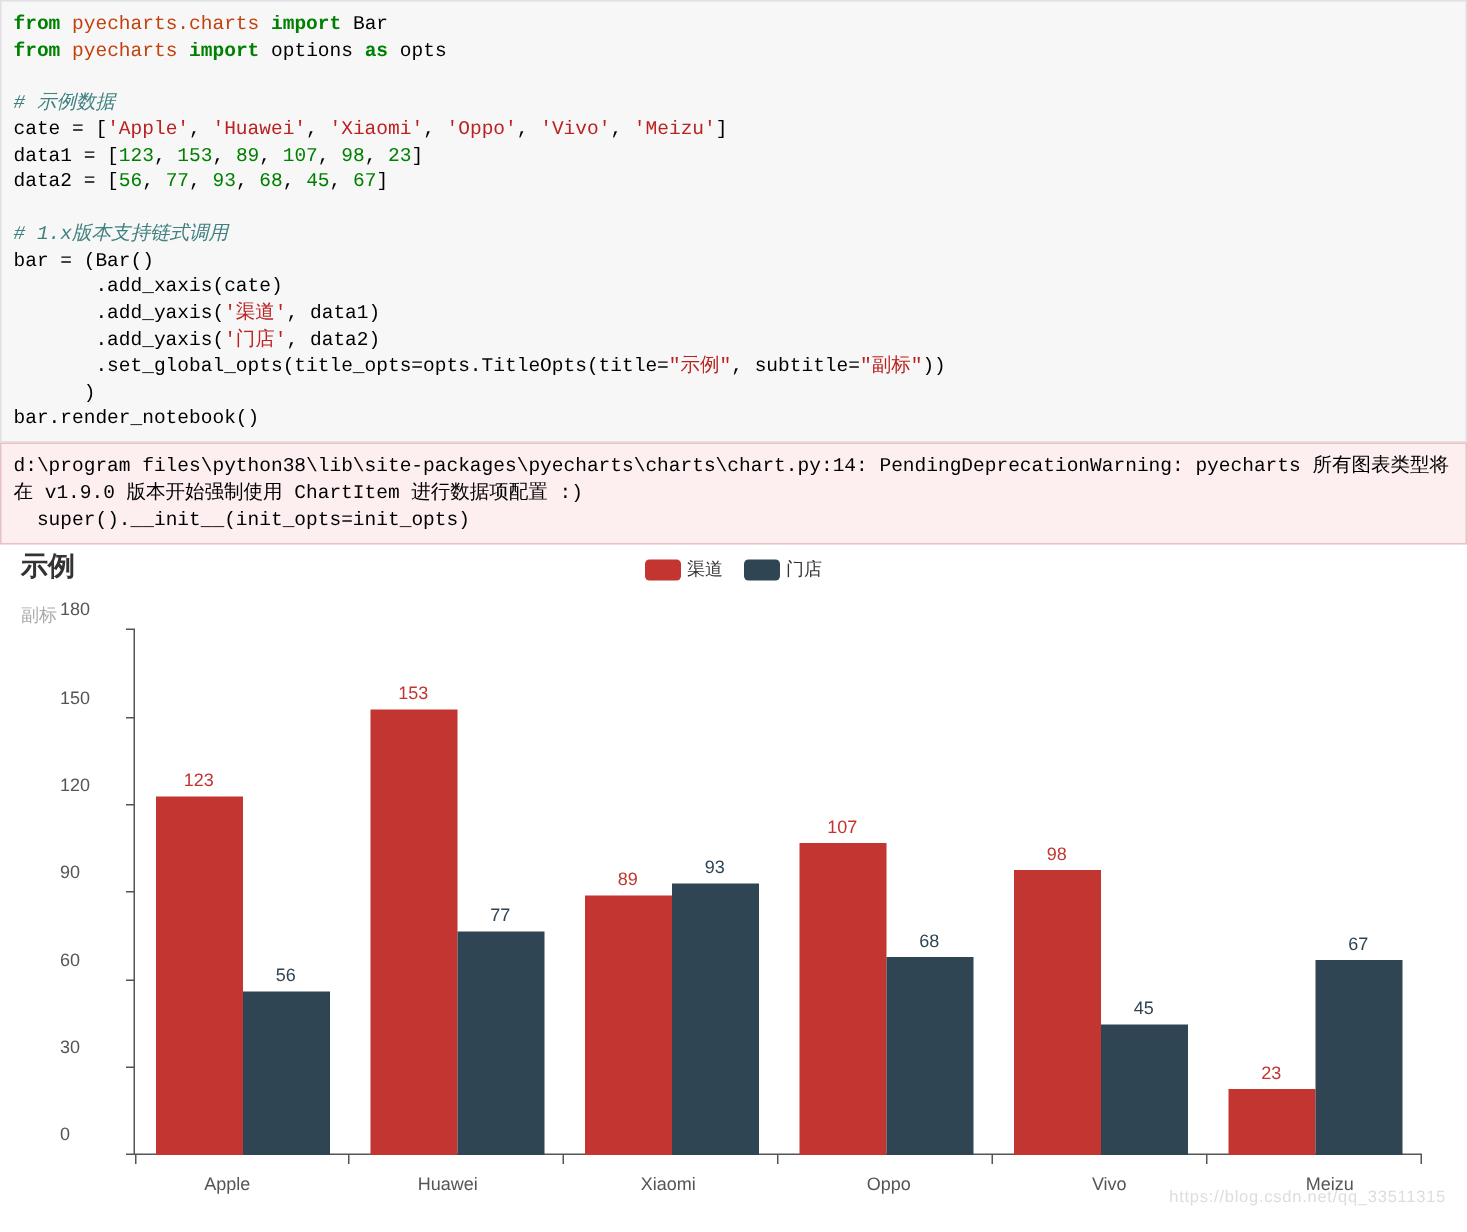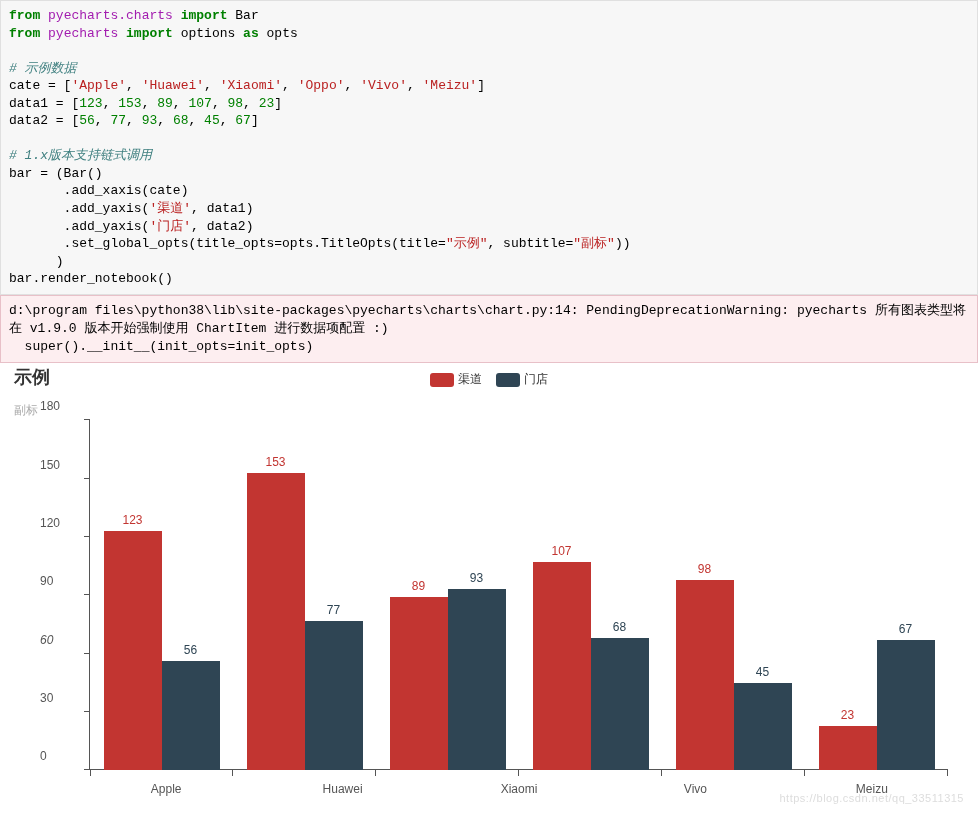--- a/index.html
+++ b/index.html
@@ -9,21 +9,21 @@
       background: #f7f7f7;
       padding: 6px 8px;
       border: 1px solid #e0e0e0;
       font-family: "SimSun", "Courier New", monospace;
       font-size: 13px;
       line-height: 1.35;
       white-space: pre;
       color: #000;
     }
     .code-block .kw { color: #008000; font-weight: bold; }
-    .code-block .mod { color: #a21caf; }
+    .code-block .mod { color: #c2410c; }
     .code-block .str { color: #ba2121; }
     .code-block .num { color: #008000; }
     .code-block .cmt { color: #408080; font-style: italic; }
     
     .warning-block {
       background: #fdeef0;
       padding: 6px 8px;
       border: 1px solid #e8c0c8;
       font-family: "SimSun", "Courier New", monospace;
       font-size: 13px;
@@ -202,21 +202,21 @@
     </div>
   </div>
 
   <div class="plot-area">
     <div class="y-axis">
       <div class="y-axisline"></div>
     <div class="y-tick" style="bottom: 0%;">0</div>
         <div class="y-tickline" style="bottom: 0%;"></div>
         <div class="y-tick" style="bottom: 16.6667%;">30</div>
         <div class="y-tickline" style="bottom: 16.6667%;"></div>
-        <div class="y-tick" style="bottom: 33.3333%; font-style: italic;">60</div>
+        <div class="y-tick" style="bottom: 33.3333%;">60</div>
         <div class="y-tickline" style="bottom: 33.3333%;"></div>
         <div class="y-tick" style="bottom: 50%;">90</div>
         <div class="y-tickline" style="bottom: 50%;"></div>
         <div class="y-tick" style="bottom: 66.6667%; margin-top: 26px;">120</div>
         <div class="y-tickline" style="bottom: 66.6667%;"></div>
         <div class="y-tick" style="bottom: 83.3333%;">150</div>
         <div class="y-tickline" style="bottom: 83.3333%;"></div>
         <div class="y-tick" style="bottom: 100%;">180</div>
         <div class="y-tickline" style="bottom: 100%;"></div>
       </div>
@@ -277,19 +277,20 @@
           </div>
           <div class="bar s2" style="height: 37.2222%; background: rgb(47, 69, 84);">
             <div class="bar-label">67</div>
           </div>
         </div>
       </div>
     <div class="x-labels">
         <div class="x-label">Apple</div>
         <div class="x-label">Huawei</div>
         <div class="x-label">Xiaomi</div>
+        <div class="x-label">Oppo</div>
         <div class="x-label">Vivo</div>
         <div class="x-label">Meizu</div>
       </div>
   </div>
 
   <div class="watermark">https://blog.csdn.net/qq_33511315</div>
 </div>
 
 </body></html>

